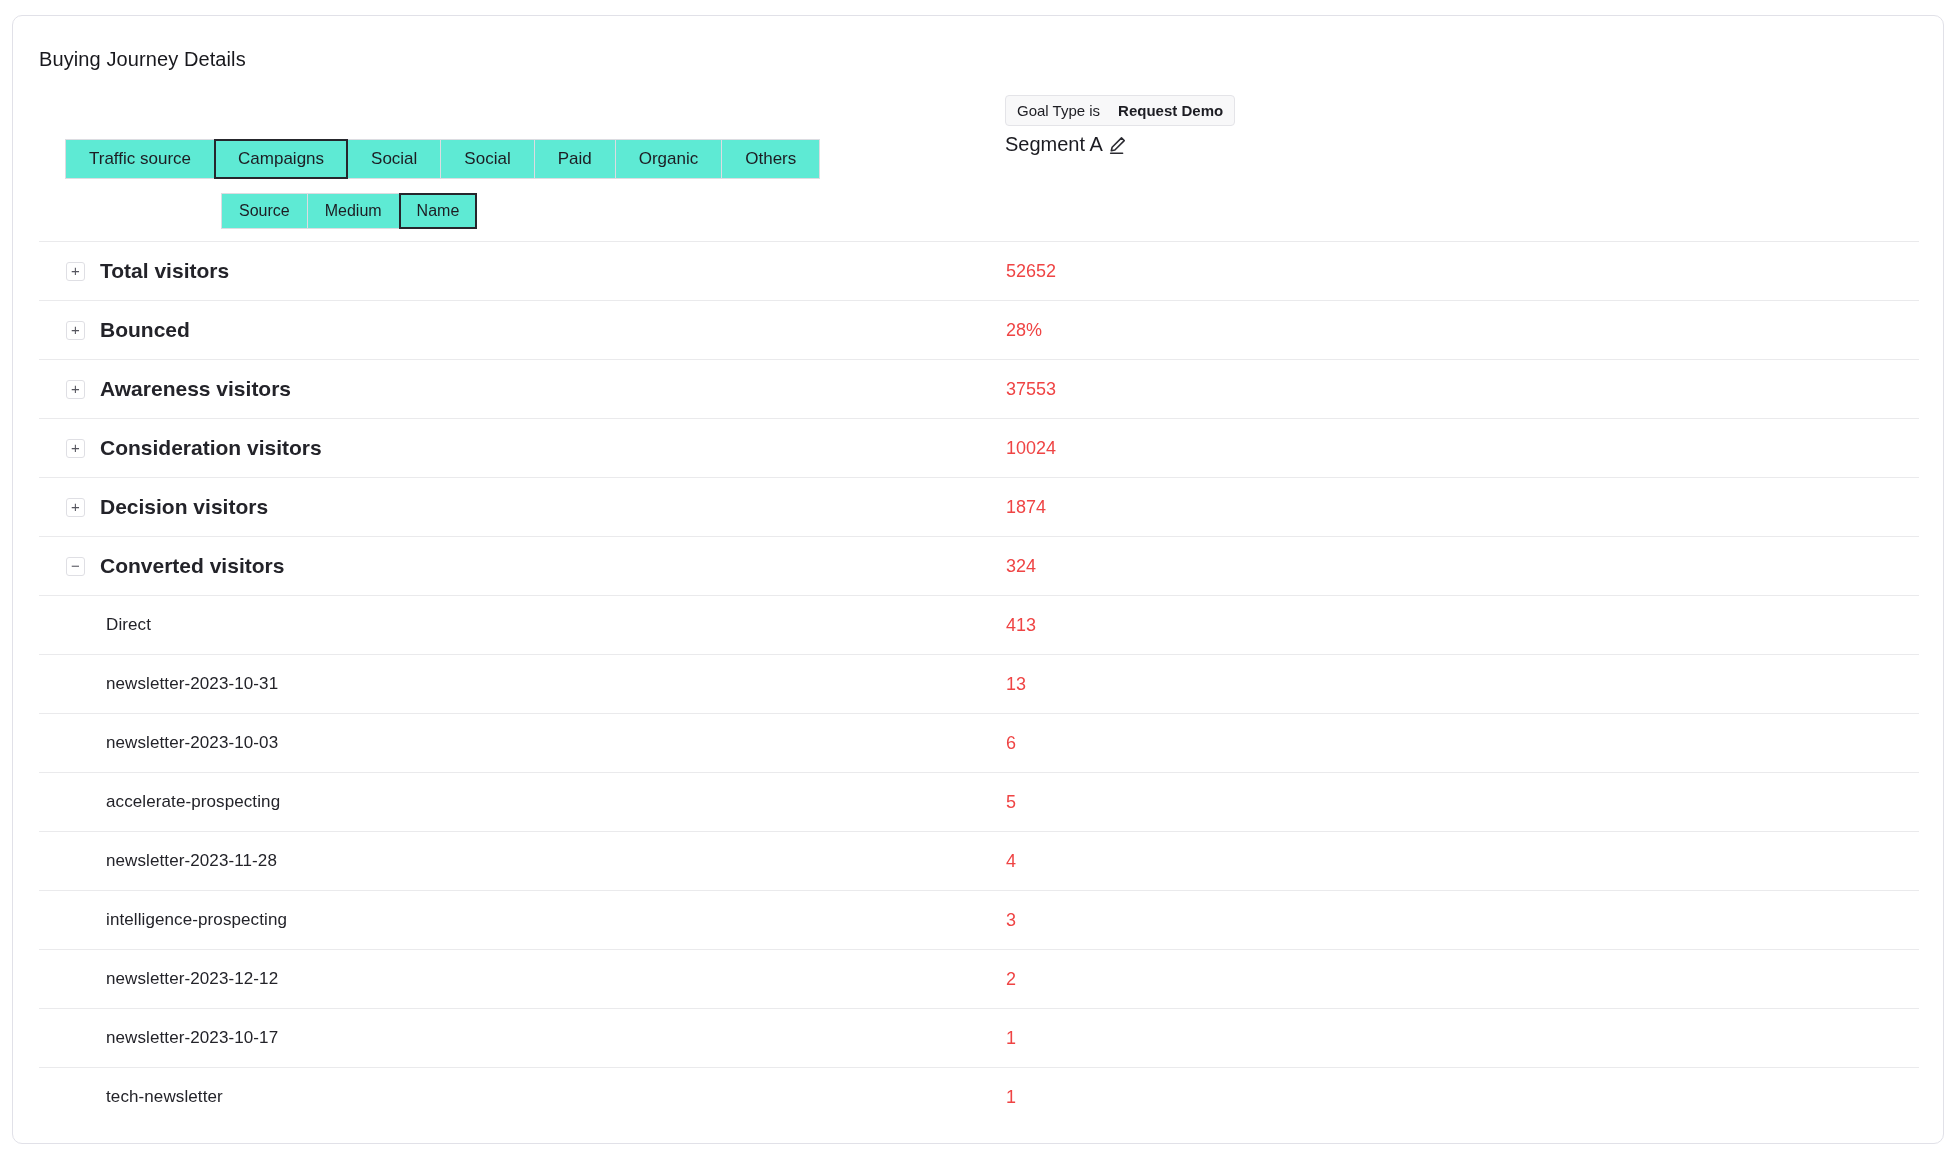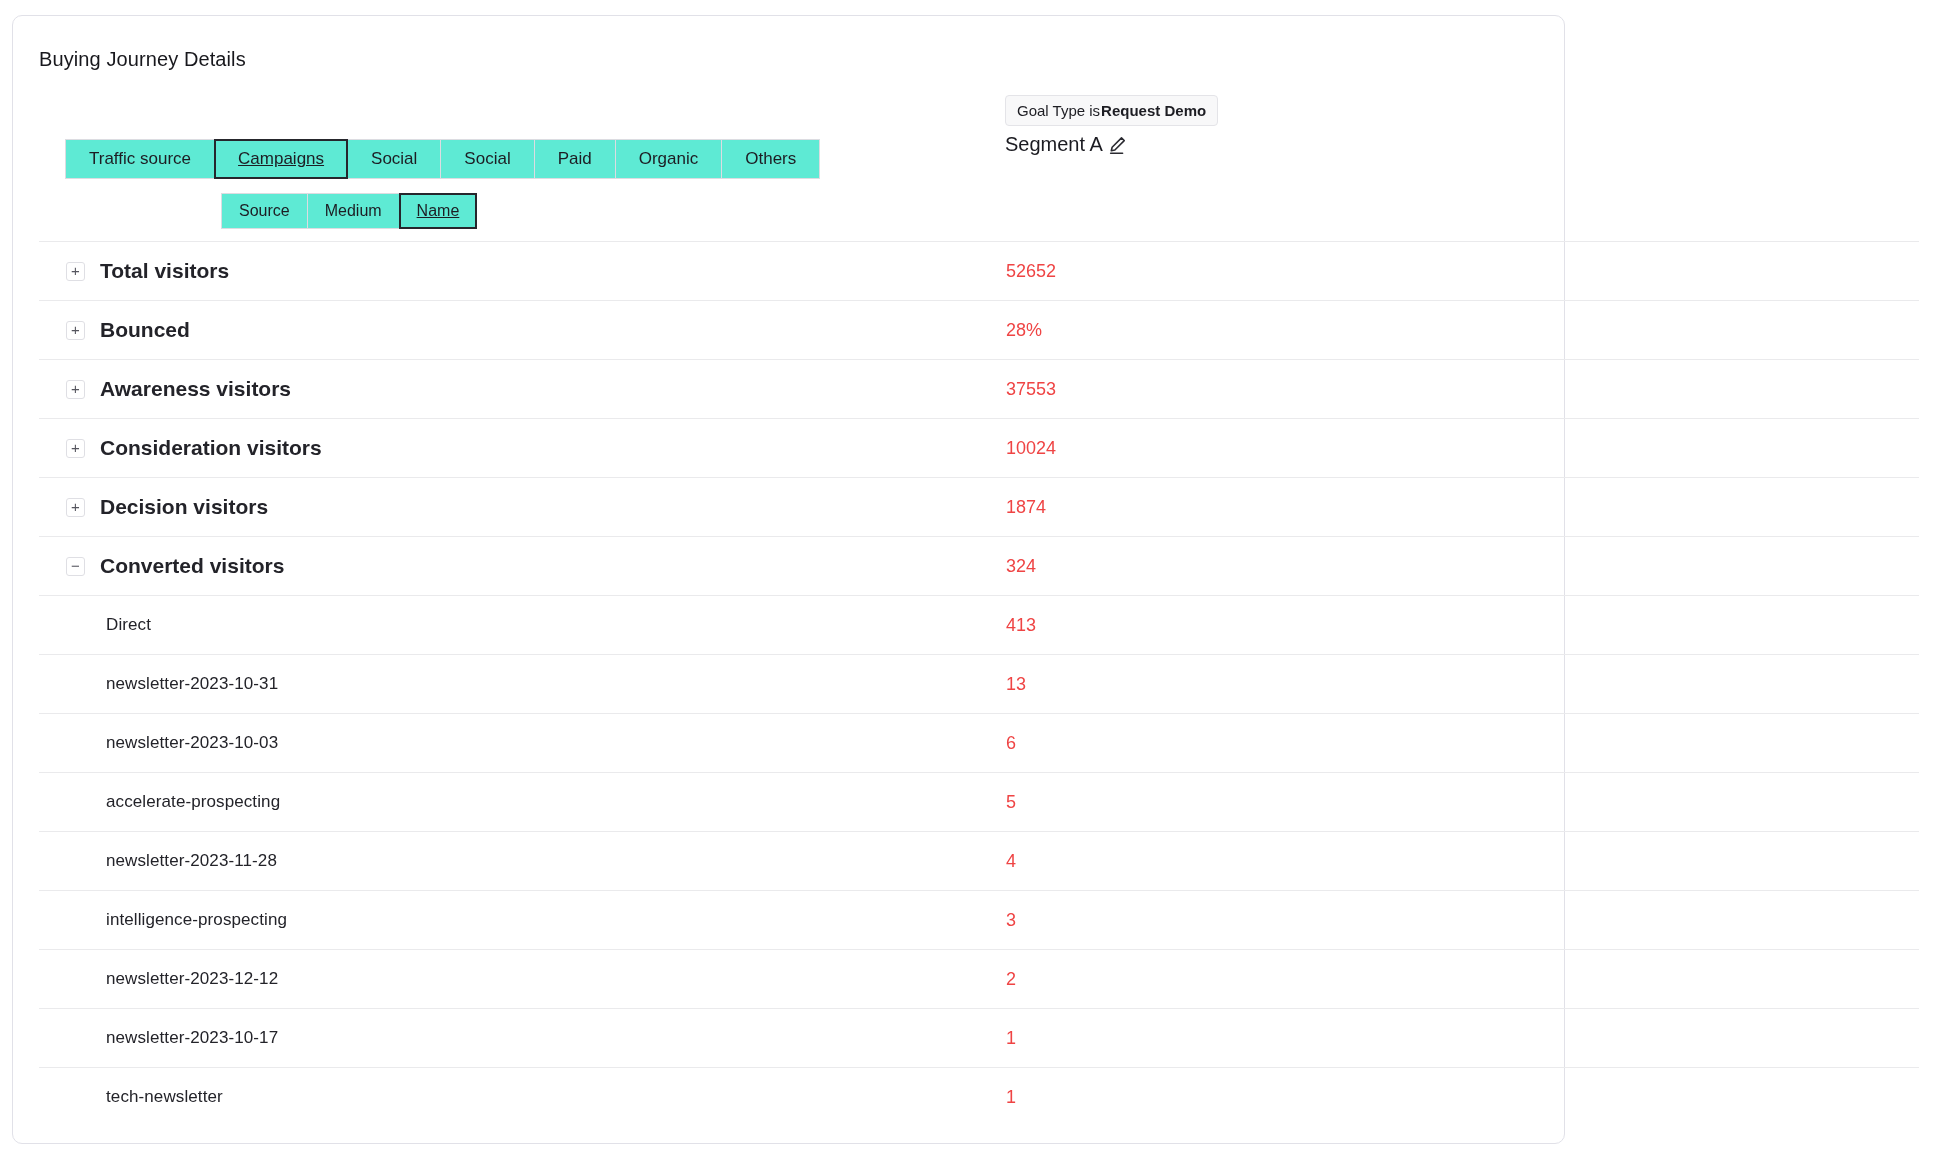--- a/index.html
+++ b/index.html
@@ -1,36 +1,36 @@
 <!DOCTYPE html>
 <html><head>
 <meta charset="utf-8">
 <style>
   * { box-sizing: border-box; margin: 0; padding: 0; }
   html, body { width: 1956px; height: 1164px; background: #ffffff; }
   body { font-family: "Liberation Sans", sans-serif; color: #232329; position: relative; }
 
   .panel {
     position: absolute; left: 12px; top: 15px;
-    width: 1553px; height: 1129px;
+    width: 1932px; height: 1129px;
     background: #ffffff;
     border: 1px solid #e1e1e8;
     border-radius: 10px;
   }
 
   .panel-title {
     position: absolute; left: 26px; top: 32px;
     font-size: 20px; font-weight: 500; color: #18181d;
     letter-spacing: .1px;
   }
 
   
   .goal-badge {
     position: absolute; left: 992px; top: 79px;
-    display: inline-flex; align-items: center; gap: 1px;
+    display: inline-flex; align-items: center; gap: 18px;
     height: 31px; padding: 0 11px;
     background: #f8f8f9; border: 1px solid #e4e4e8; border-radius: 4px;
     font-size: 15px; color: #1d1d23; white-space: nowrap;
   }
   .goal-badge b { font-weight: 700; }
   .segment-row {
     position: absolute; left: 992px; top: 116px;
     display: inline-flex; align-items: center; gap: 4px;
     font-size: 20px; color: #1b1b21;
   }
@@ -48,21 +48,20 @@
     height: 40px; padding: 0 23px;
     display: inline-flex; align-items: center; justify-content: center;
     cursor: pointer; position: relative; white-space: nowrap;
   }
   .tab:first-child { margin-left: 0; }
   .tabs-sub .tab { height: 36px; font-size: 16px; padding: 0 17px; }
   .tab.selected {
     border-color: #26262c;
     box-shadow: inset 0 0 0 1px #26262c;
     z-index: 2;
-    text-decoration: underline;
   }
 
   
   .journey-table { position: absolute; left: 26px; top: 225px; width: 1880px; }
   .trow {
     position: relative; height: 59px;
     display: flex; align-items: center;
     border-top: 1px solid #eaeaec;
   }
   .expand {

